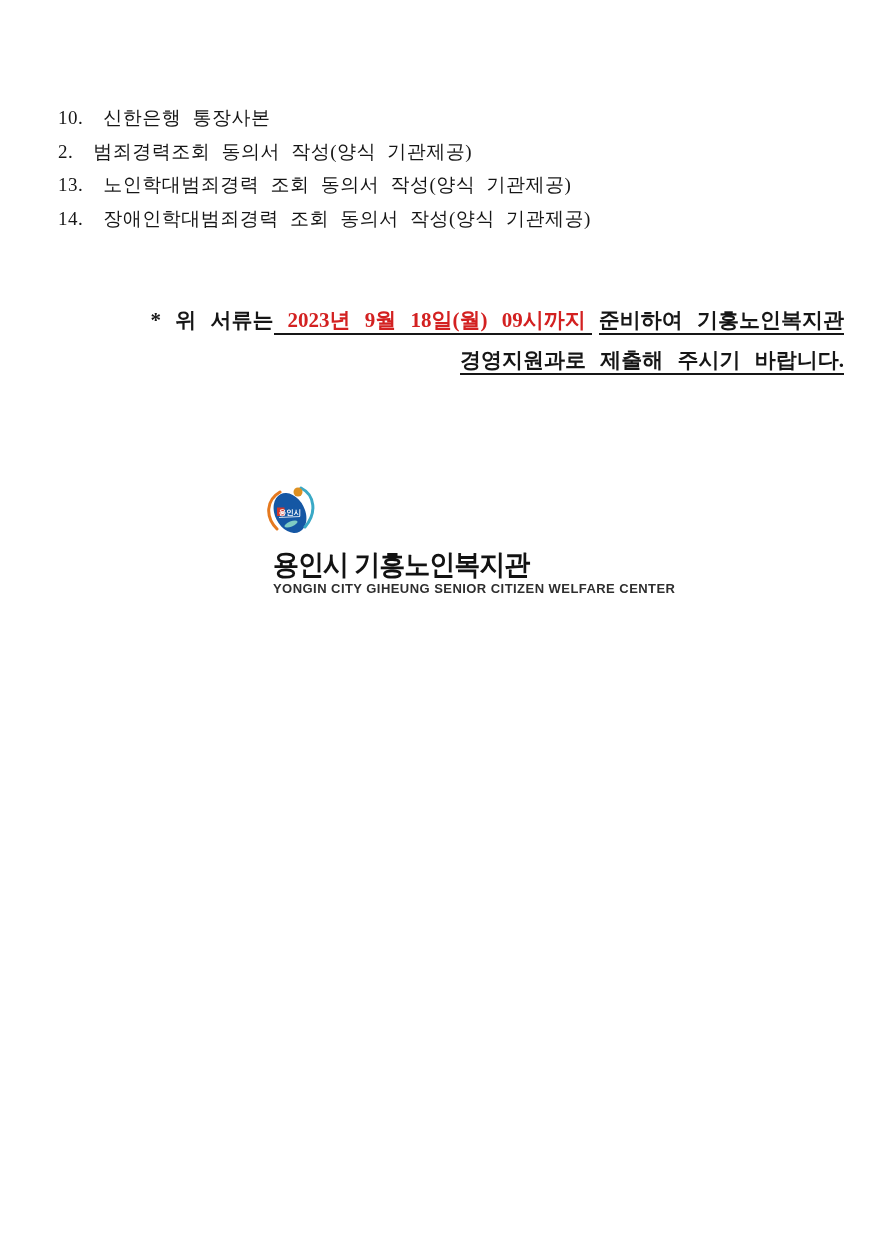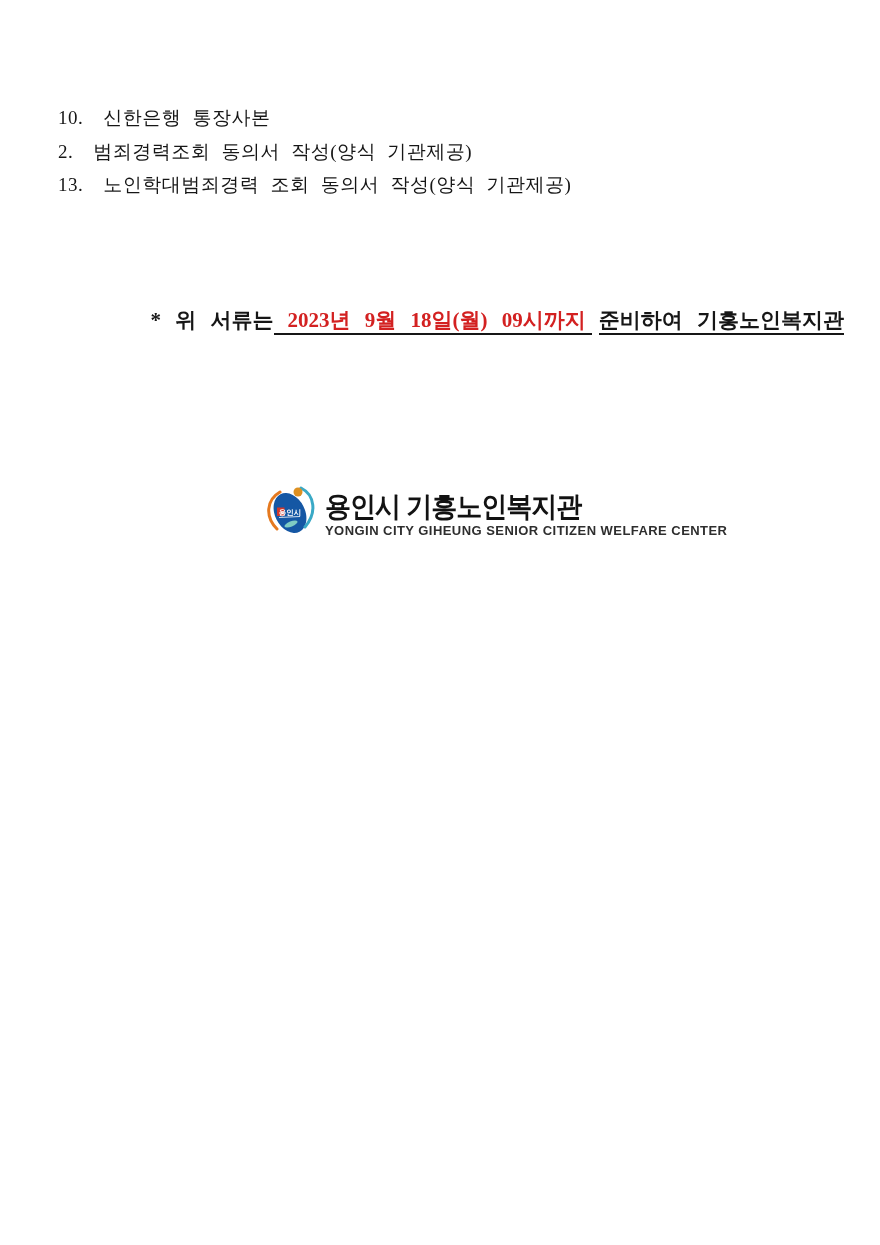--- a/index.html
+++ b/index.html
@@ -69,20 +69,21 @@
   }
   .contact-line .mark { margin-right: 10px; }
 
   
   .org-logo {
     position: absolute;
     left: 265px;
     top: 483px;
     display: flex;
     align-items: flex-start;
+    flex-direction: column;
   }
   .emblem {
     width: 52px;
     height: 58px;
     flex: 0 0 auto;
   }
   .org-text {
     margin-left: 8px;
     margin-top: 5px;
     font-family: "Liberation Sans", "DejaVu Sans", sans-serif;
@@ -116,24 +117,26 @@
 </style>
 </head>
 <body>
 
 <div class="page">
 
   <div class="doc-list">
     <div class="doc-list-item"><span class="num">10.</span><span>신한은행 통장사본</span></div>
     <div class="doc-list-item"><span class="num">2.</span><span>범죄경력조회 동의서 작성(양식 기관제공)</span></div>
     <div class="doc-list-item"><span class="num">13.</span><span>노인학대범죄경력 조회 동의서 작성(양식 기관제공)</span></div>
+    <div class="doc-list-item"><span class="num">14.</span><span>장애인학대범죄경력 조회 동의서 작성(양식 기관제공)</span></div>
   </div>
 
   <div class="notice">
     <div class="notice-line1"><span>* 위 서류는</span><span class="u notice-deadline">2023년 9월 18일(월) 09시까지</span><span class="u">준비하여 기흥노인복지관</span></div>
+    <div class="notice-line2"><span class="u">경영지원과로 제출해 주시기 바랍니다.</span></div>
   </div>
 
 
   <div class="org-logo">
     <svg class="emblem" viewBox="0 0 52 58" xmlns="http://www.w3.org/2000/svg">
       <ellipse class="e-ellipse" cx="25" cy="30" rx="15" ry="21" transform="rotate(-27 25 30)"></ellipse>
       <path class="e-arc-o" d="M 15 9 C 1 17, 0 34, 12 46"></path>
       <path class="e-arc-t" d="M 36 5 C 50 12, 52 30, 40 44"></path>
       <circle class="e-dot" cx="33" cy="9" r="4.5"></circle>
       <rect class="e-badge" x="12" y="24.5" width="7.5" height="8.5"></rect>

